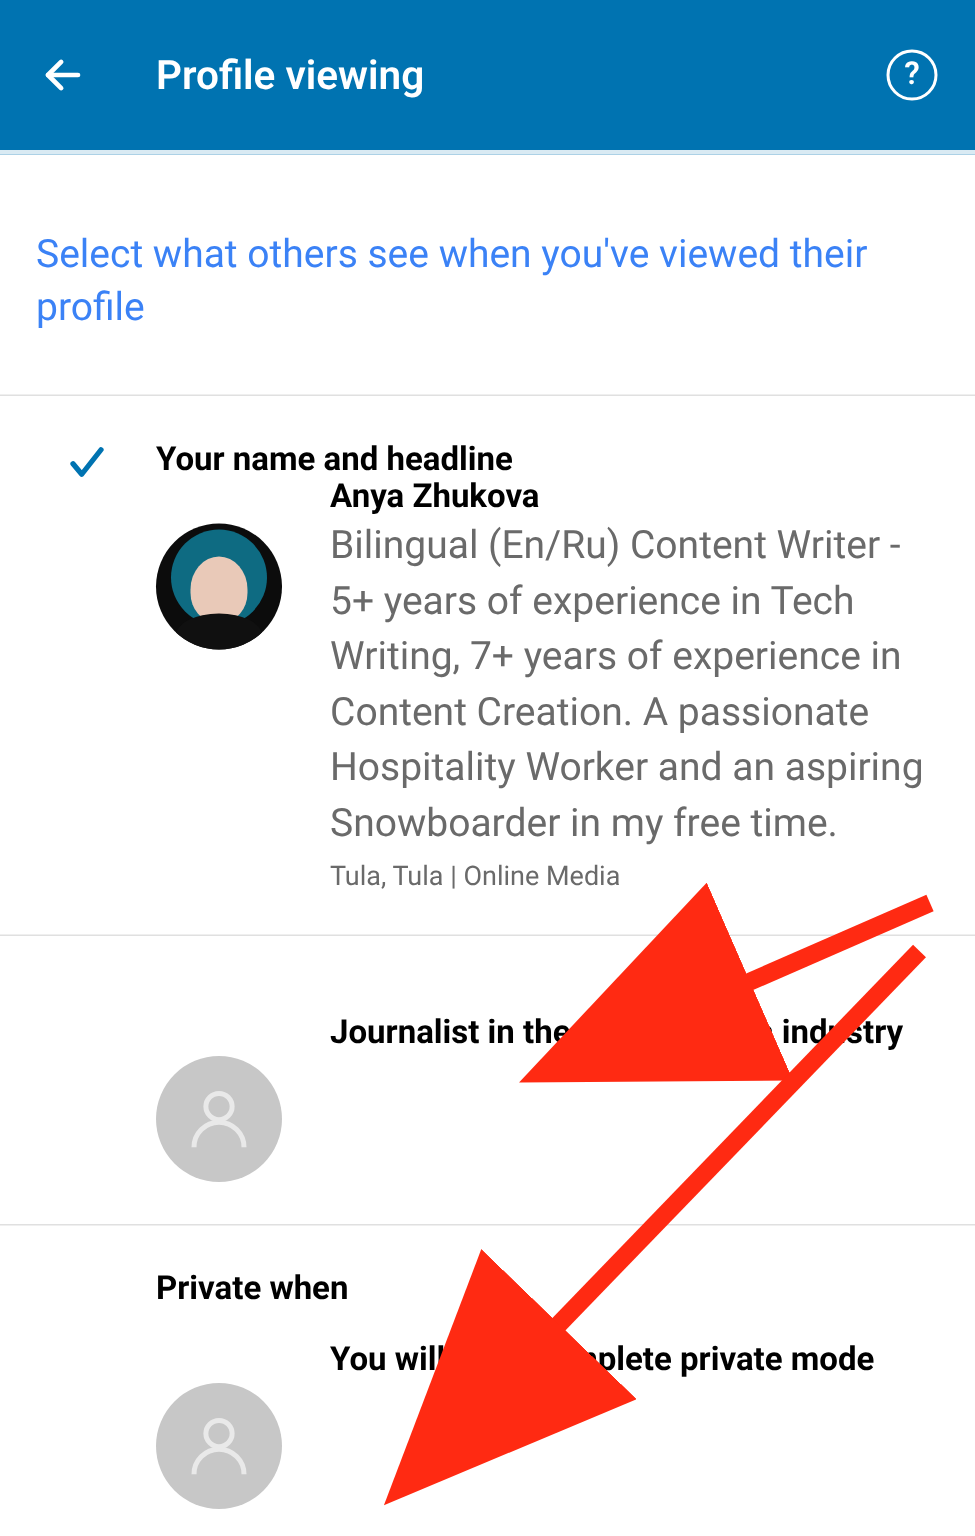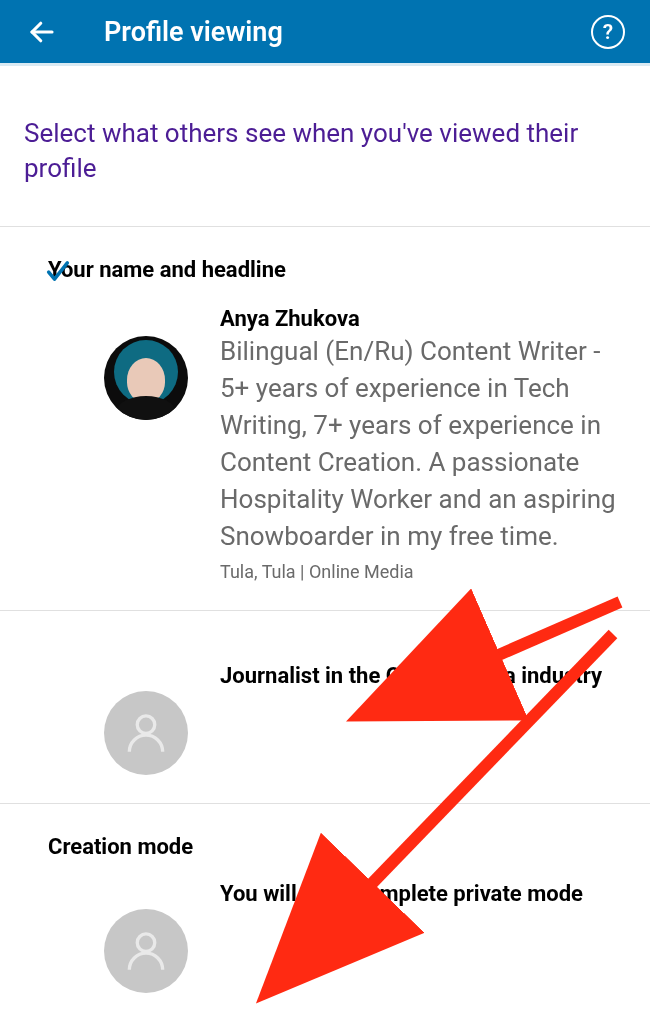--- a/index.html
+++ b/index.html
@@ -5,21 +5,21 @@
   * { box-sizing: border-box; margin: 0; padding: 0; }
   body {
     font-family: -apple-system, BlinkMacSystemFont, "Segoe UI", Roboto, Helvetica, Arial, sans-serif;
     width: 650px;
     background: #fff;
     color: #000;
     position: relative;
   }
   .header {
     background: #0073b1;
-    height: 66px;
+    height: 103px;
     display: flex;
     align-items: center;
     padding: 0 20px;
     color: #fff;
     border-bottom: 3px solid #d9eaf3;
   }
   .back-btn {
     width: 44px;
     height: 44px;
     display: flex;
@@ -51,21 +51,21 @@
     align-items: center;
     justify-content: center;
     color: #fff;
     font-size: 21px;
     font-weight: 600;
   }
   .main { padding: 0; }
   .instructions {
     font-size: 26px;
     font-weight: 400;
-    color: #4c1d95;
+    color: #3b82f6;
     padding: 50px 24px 40px 24px;
     line-height: 1.35;
     border-bottom: 1px solid #e0e0e0;
   }
   .option {
     border-bottom: 1px solid #e0e0e0;
     padding: 30px 24px 28px 48px;
   }
   .option-header {
     display: flex;
@@ -78,24 +78,24 @@
     height: 28px;
     display: flex;
     align-items: center;
     justify-content: center;
   }
   .checkmark svg { stroke: #0073b1; }
   .option-title {
     font-size: 22px;
     font-weight: 700;
     color: #000;
+    margin-left: 56px;
   }
   .option-body {
     display: flex;
-    margin-top: 24px;
     margin-left: 56px;
   }
   .avatar {
     width: 84px;
     height: 84px;
     border-radius: 50%;
     flex-shrink: 0;
     margin-top: 30px;
   }
   .avatar-user { background: #0c0c0c; position: relative; overflow: hidden; }
@@ -194,21 +194,21 @@
           </svg>
       </div>
       <div class="option-text">
         <div class="option-subtext">Journalist in the Online Media industry</div>
       </div>
     </div>
   </div>
 
   <div class="option" style="border-bottom:none;">
     <div class="option-header">
-      <div class="option-title">Creation mode</div>
+      <div class="option-title">Private when</div>
     </div>
     <div class="option-body option-body-compact">
       <div class="avatar avatar-anon">
         <svg width="50" height="50" viewBox="0 0 24 24" stroke-width="1.6">
             <circle cx="12" cy="8" r="4.2"></circle>
             <path d="M4 21c0-4.4 3.6-8 8-8s8 3.6 8 8"></path>
           </svg>
       </div>
       <div class="option-text">
         <div class="option-subtext">You will be in complete private mode</div>

